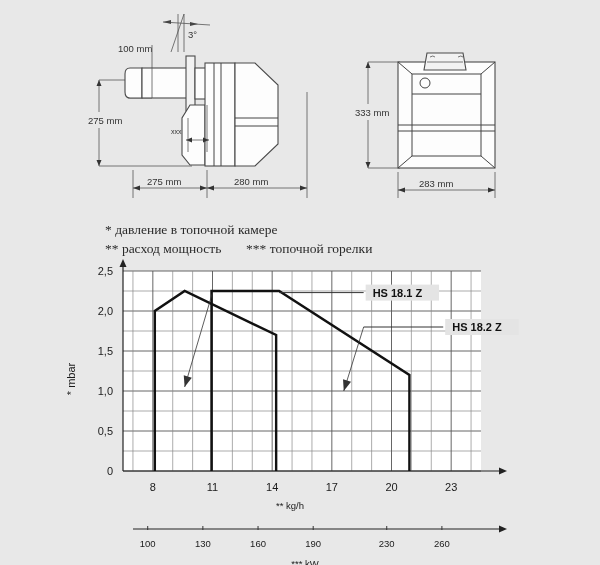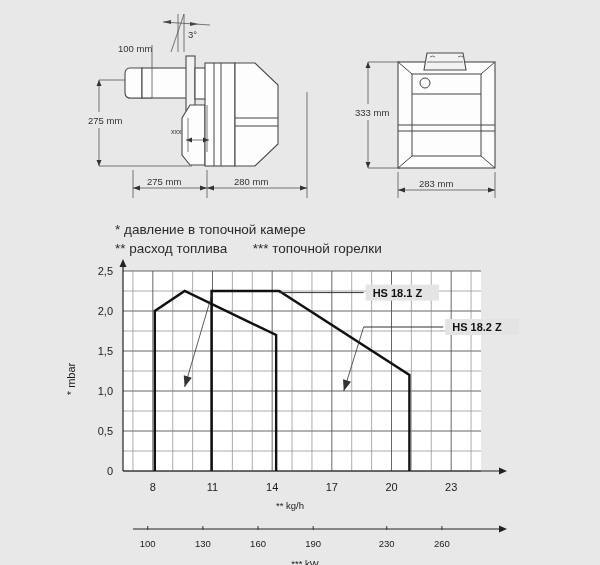--- a/index.html
+++ b/index.html
@@ -159,24 +159,24 @@
         <line class="ln" x1="398" y1="172" x2="398" y2="198"></line>
         <line class="ln" x1="495" y1="172" x2="495" y2="198"></line>
         <line class="ln" x1="398" y1="190" x2="495" y2="190"></line>
         <path d="M398 190 l7 -2.5 l0 5 z" fill="#333"></path>
         <path d="M495 190 l-7 -2.5 l0 5 z" fill="#333"></path>
         <text class="dim-text" x="419" y="187">283 mm</text>
       </g>
     </g>
   </svg>
 
-  <div class="abs" style="left:115px;top:220px;">
+  <div class="abs" style="left:105px;top:220px;font-family:Liberation Serif, serif;">
     <div style="font-size:13.5px;line-height:19px;white-space:nowrap;">* давление в топочной камере</div>
     <div style="font-size:13.5px;line-height:19px;white-space:nowrap;">
-      <span>** расход топлива</span>
+      <span>** расход мощность</span>
       <span style="display:inline-block;width:18px;"></span>
       <span>*** топочной горелки</span>
     </div>
   </div>
 
   <svg class="abs" style="left:0;top:258px;" width="600" height="307">
     <g id="chart-root">
         <rect x="123" y="13" width="358" height="200" class="plotbg"></rect>
         <line x1="123" y1="213" x2="481" y2="213" class="gridmaj"></line>
         <line x1="123" y1="193" x2="481" y2="193" class="grid"></line>

